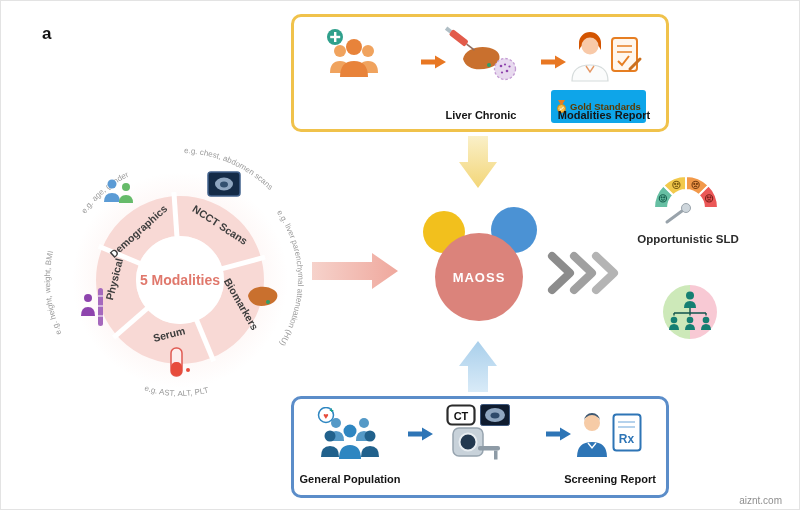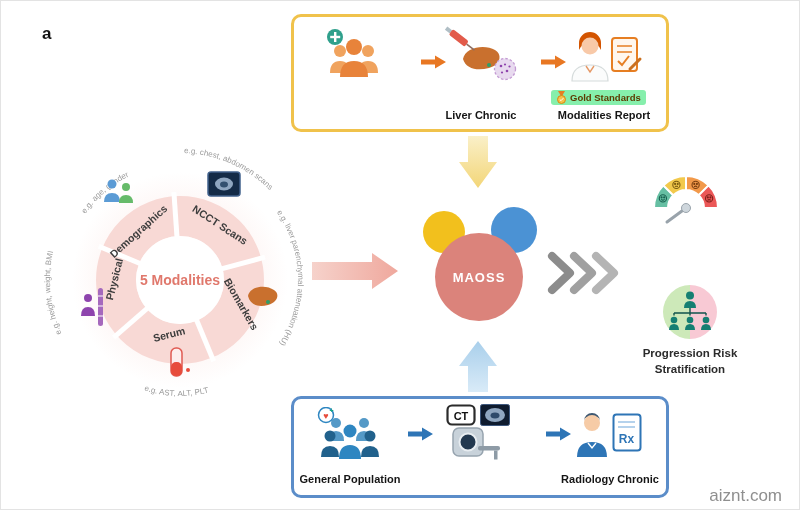--- a/index.html
+++ b/index.html
@@ -6,22 +6,22 @@
   #fig{position:relative;width:800px;height:510px;background:#ffffff;overflow:hidden;
        font-family:"Liberation Sans",sans-serif;outline:1px solid #e3e3e3;outline-offset:-1px;}
   .abs{position:absolute;}
   .fig-label{position:absolute;left:42px;top:24px;font-size:17px;font-weight:bold;color:#111;}
   .box{position:absolute;background:#fff;border-radius:10px;}
   .top-box{left:291px;top:14px;width:372px;height:112px;border:3px solid #F0C24B;}
   .bottom-box{left:291px;top:396px;width:372px;height:96px;border:3px solid #5B8DC9;}
   .step-label{position:absolute;font-size:11px;font-weight:bold;color:#151515;text-align:center;line-height:1.18;}
   .outcome-label{position:absolute;width:152px;text-align:center;font-size:11.5px;font-weight:600;color:#2b2b2b;line-height:1.35;}
   .badge-gold{position:absolute;left:257px;top:73px;display:flex;align-items:center;gap:3px;
-              background:#86efac;border-radius:3px;padding:1px 5px;font-size:9.5px;font-weight:bold;color:#5C3A00;}
-  .watermark{position:absolute;right:18px;bottom:4px;font-size:17px;color:#8f8f8f;}
+              background:#0ea5e9;border-radius:3px;padding:10px 5px;font-size:9.5px;font-weight:bold;color:#5C3A00;}
+  .watermark{position:absolute;right:18px;bottom:4px;font-size:10px;color:#8f8f8f;}
   .wlabel{font-size:10.5px;font-weight:bold;fill:#3d3d3d;}
   .wanno{font-size:8px;fill:#9b9b9b;}
   .wcenter{font-size:14px;font-weight:bold;fill:#E0786C;}
   .model-text{font-size:13px;font-weight:bold;fill:#ffffff;letter-spacing:1px;}
   .ct-badge-text{font-size:11px;font-weight:bold;fill:#111;}
   .rx-text{font-size:12px;font-weight:bold;fill:#2E75B6;}
 </style>
 </head>
 <body>
 
@@ -162,43 +162,40 @@
           <circle r="3.6"></circle>
           <circle cx="-1.3" cy="-1" r="0.5" fill="#7E1F1A"></circle>
           <circle cx="1.3" cy="-1" r="0.5" fill="#7E1F1A"></circle>
           <path d="M-1.7,2 Q0,0.3 1.7,2"></path>
         </g>
     </g>
     <line x1="40" y1="44" x2="21" y2="58" stroke="#99A3AB" stroke-width="3" stroke-linecap="round"></line>
     <circle cx="40" cy="44" r="4.5" fill="#CED6DC" stroke="#9AA4AC"></circle>
   </svg>
   <div class="outcome-label" style="left:612px;top:232px">
+    <div>Opportunistic SLD</div>
   </div>
 
   <svg class="abs" style="left:660px;top:282px" width="60" height="60">
     <path d="M30,3 A27,27 0 0 0 30,57 Z" fill="#CDE9B9"></path>
     <path d="M30,3 A27,27 0 0 1 30,57 Z" fill="#F8C9D4"></path>
     <g fill="#157F72">
       <circle cx="30" cy="13.5" r="4"></circle>
       <path d="M24,26 q0,-7 6,-7 q6,0 6,7 z"></path>
       <circle cx="14" cy="38" r="3.3"></circle>
         <path d="M9,48 q0,-6 5,-6 q5,0 5,6 z"></path>
       <circle cx="30" cy="38" r="3.3"></circle>
         <path d="M25,48 q0,-6 5,-6 q5,0 5,6 z"></path>
       <circle cx="46" cy="38" r="3.3"></circle>
         <path d="M41,48 q0,-6 5,-6 q5,0 5,6 z"></path>
     </g>
     <g stroke="#11544C" stroke-width="1.4" fill="none">
       <path d="M30,26 L30,31 M14,31 L46,31 M14,31 L14,33.5 M30,31 L30,33.5 M46,31 L46,33.5"></path>
     </g>
   </svg>
-  <div class="outcome-label" style="left:614px;top:346px">
-    <div>Progression Risk</div>
-    <div>Stratification</div>
-  </div>
 
   <div class="box top-box">
     <svg class="abs" style="left:28px;top:10px" width="64" height="58">
       <circle cx="18" cy="24" r="6" fill="#F0A35E"></circle>
         <path d="M8,46 q0,-12 10,-12 q10,0 10,12 z" fill="#F0A35E"></path>
       <circle cx="46" cy="24" r="6" fill="#F0A35E"></circle>
         <path d="M36,46 q0,-12 10,-12 q10,0 10,12 z" fill="#F0A35E"></path>
       <circle cx="32" cy="20" r="8" fill="#E8833A"></circle>
         <path d="M18,50 q0,-16 14,-16 q14,0 14,16 z" fill="#E8833A"></path>
       <g>
@@ -315,18 +312,18 @@
       <path d="M3,46 q0,-15 15,-15 q15,0 15,15 z" fill="#2E75B6"></path>
       <path d="M14,32 l4,5 4,-5" fill="none" stroke="#fff" stroke-width="1.4"></path>
     </svg>
     <svg class="abs" style="left:318px;top:14px" width="30" height="40">
       <rect x="1.5" y="1.5" width="27" height="36" rx="3" fill="#fff" stroke="#2E75B6" stroke-width="2"></rect>
       <line x1="6" y1="9" x2="23" y2="9" stroke="#9DC3E6" stroke-width="1.5"></line>
       <line x1="6" y1="14" x2="23" y2="14" stroke="#9DC3E6" stroke-width="1.5"></line>
       <text class="rx-text" x="14.5" y="30" text-anchor="middle">Rx</text>
     </svg>
     <div class="step-label" style="left:262px;top:74px;width:108px">
-      <div>Radiology Chronic</div>
+      <div>Screening Report</div>
     </div>
   </div>
 
   <div class="watermark">aiznt.com</div>
 </div>
 
 </body></html>

